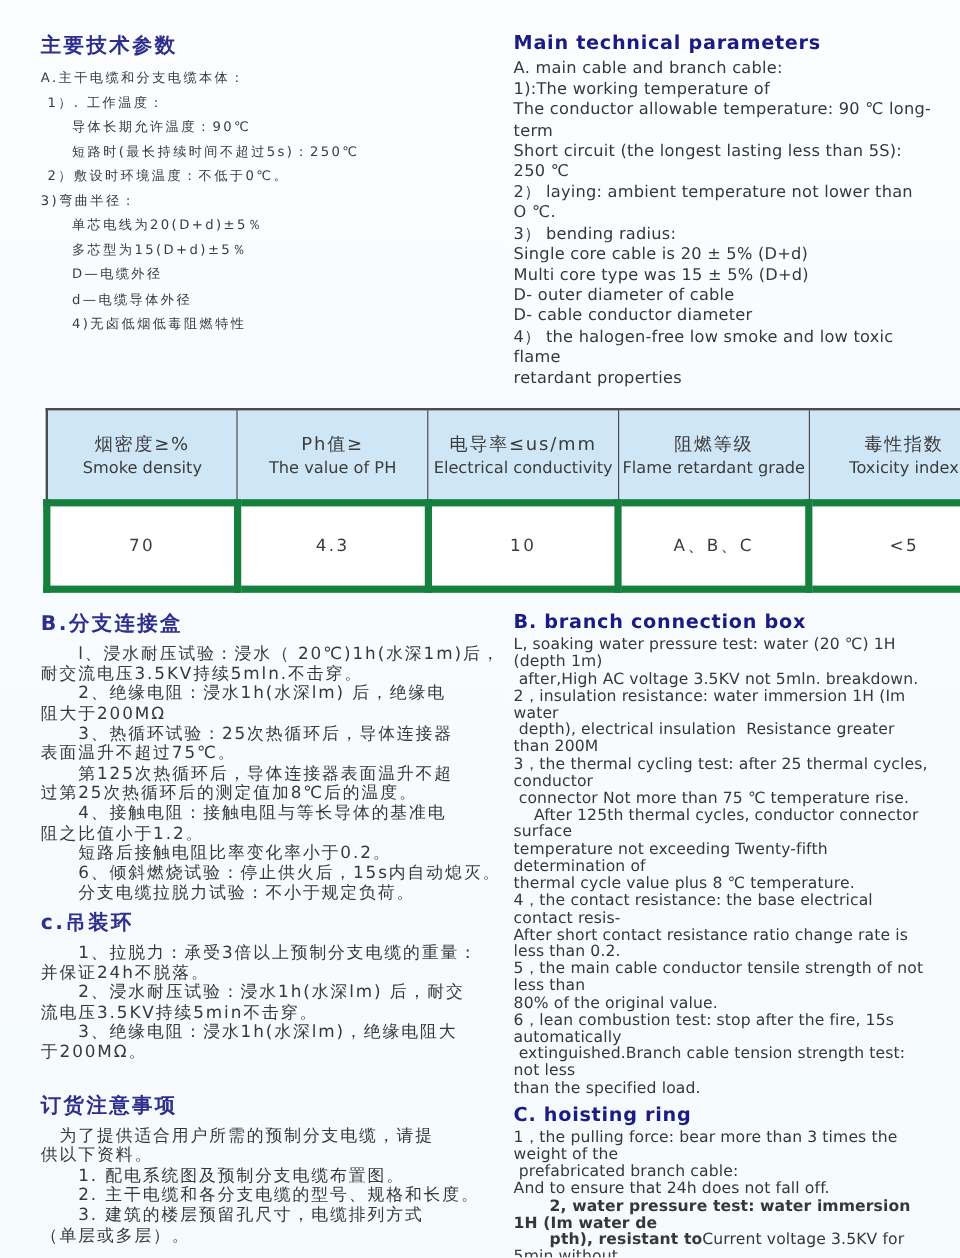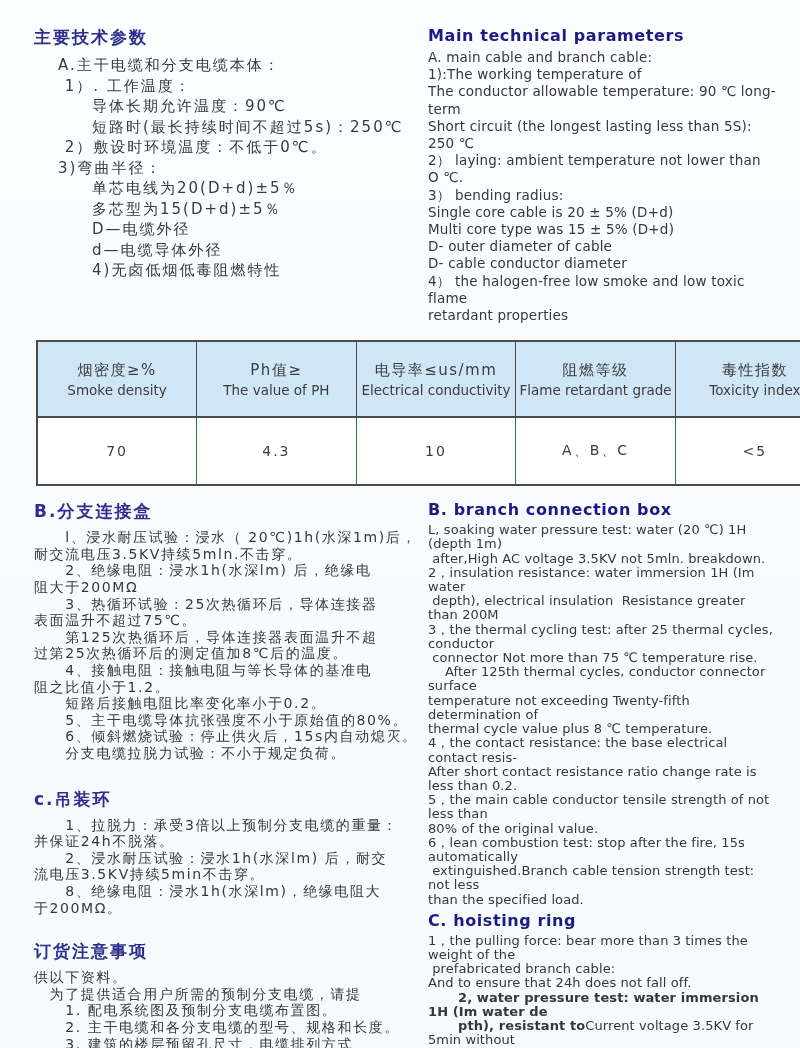--- a/index.html
+++ b/index.html
@@ -33,25 +33,24 @@
   .en-h {
     margin: 0 0 4px 0;
     font-size: 16px;
     font-weight: bold;
     color: #1b1b84;
     letter-spacing: 0.6px;
   }
   .lines .line { white-space: pre-wrap; min-height: 0.85em; }
 
   .zh-top .line {
-    font-size: 15px;
+    font-size: 11px;
     line-height: 20.5px;
     color: #3a3a3a;
     letter-spacing: 2px;
-    margin-left: 24px;
   }
   .en-top .line {
     font-size: 13.5px;
     line-height: 17.2px;
     color: #373737;
     letter-spacing: 0.2px;
   }
   .zh-bot .line {
     font-size: 14px;
     line-height: 16.6px;
@@ -59,21 +58,21 @@
     letter-spacing: 1.6px;
   }
   .en-bot .line {
     font-size: 13px;
     line-height: 14.2px;
     color: #373737;
     letter-spacing: 0.1px;
   }
   .line .b, .line.b { font-weight: bold; margin-left: 30px; }
 
-  .mt-sub { margin-top: 26px; }
+  .mt-sub { margin-top: 4px; }
   .mt-big { margin-top: 24px; }
   .mt-sm  { margin-top: 4px; }
 
   table.params {
     border-collapse: collapse;
     width: 800px;
     margin: 16px 0 14px 2px;
     border: 2px solid #4c4c4c;
     background: #ffffff;
     table-layout: fixed;
@@ -93,21 +92,21 @@
     color: #3c3c3c;
     letter-spacing: 1.5px;
     line-height: 22px;
   }
   table.params th .th-en {
     font-size: 13.5px;
     color: #3c3c3c;
     line-height: 18px;
   }
   table.params td {
-    border: 1px solid #15803d;
+    border: 6px solid #15803d;
     height: 64px;
     text-align: center;
     vertical-align: middle;
     font-size: 14px;
     color: #3c3c3c;
     letter-spacing: 2px;
     background: #ffffff;
   }
 </style>
 </head>
@@ -195,39 +194,38 @@
           <div class="line">耐交流电压3.5KV持续5mln.不击穿。</div>
           <div class="line">　　2、绝缘电阻：浸水1h(水深lm) 后，绝缘电</div>
           <div class="line">阻大于200MΩ</div>
           <div class="line">　　3、热循环试验：25次热循环后，导体连接器</div>
           <div class="line">表面温升不超过75℃。</div>
           <div class="line">　　第125次热循环后，导体连接器表面温升不超</div>
           <div class="line">过第25次热循环后的测定值加8℃后的温度。</div>
           <div class="line">　　4、接触电阻：接触电阻与等长导体的基准电</div>
           <div class="line">阻之比值小于1.2。</div>
           <div class="line">　　短路后接触电阻比率变化率小于0.2。</div>
-          <div class="line">　　5、主干电缆导体抗张强度不小于原始值的80%。</div>
           <div class="line">　　6、倾斜燃烧试验：停止供火后，15s内自动熄灭。</div>
           <div class="line">　　分支电缆拉脱力试验：不小于规定负荷。</div>
         </div>
 
       <h2 class="zh-h mt-sub">c.吊装环</h2>
       <div class="lines zh-bot">
           <div class="line">　　1、拉脱力：承受3倍以上预制分支电缆的重量：</div>
           <div class="line">并保证24h不脱落。</div>
           <div class="line">　　2、浸水耐压试验：浸水1h(水深lm) 后，耐交</div>
           <div class="line">流电压3.5KV持续5min不击穿。</div>
-          <div class="line">　　8、绝缘电阻：浸水1h(水深lm)，绝缘电阻大</div>
+          <div class="line">　　3、绝缘电阻：浸水1h(水深lm)，绝缘电阻大</div>
           <div class="line">于200MΩ。</div>
         </div>
 
       <h2 class="zh-h mt-big">订货注意事项</h2>
       <div class="lines zh-bot">
+          <div class="line">　为了提供适合用户所需的预制分支电缆，请提</div>
           <div class="line">供以下资料。</div>
-          <div class="line">　为了提供适合用户所需的预制分支电缆，请提</div>
           <div class="line">　　1. 配电系统图及预制分支电缆布置图。</div>
           <div class="line">　　2. 主干电缆和各分支电缆的型号、规格和长度。</div>
           <div class="line">　　3. 建筑的楼层预留孔尺寸，电缆排列方式</div>
           <div class="line">（单层或多层）。</div>
         </div>
     </div>
 
     <div class="col-right">
       <h2 class="en-h">B. branch connection box</h2>
       <div class="lines en-bot">

